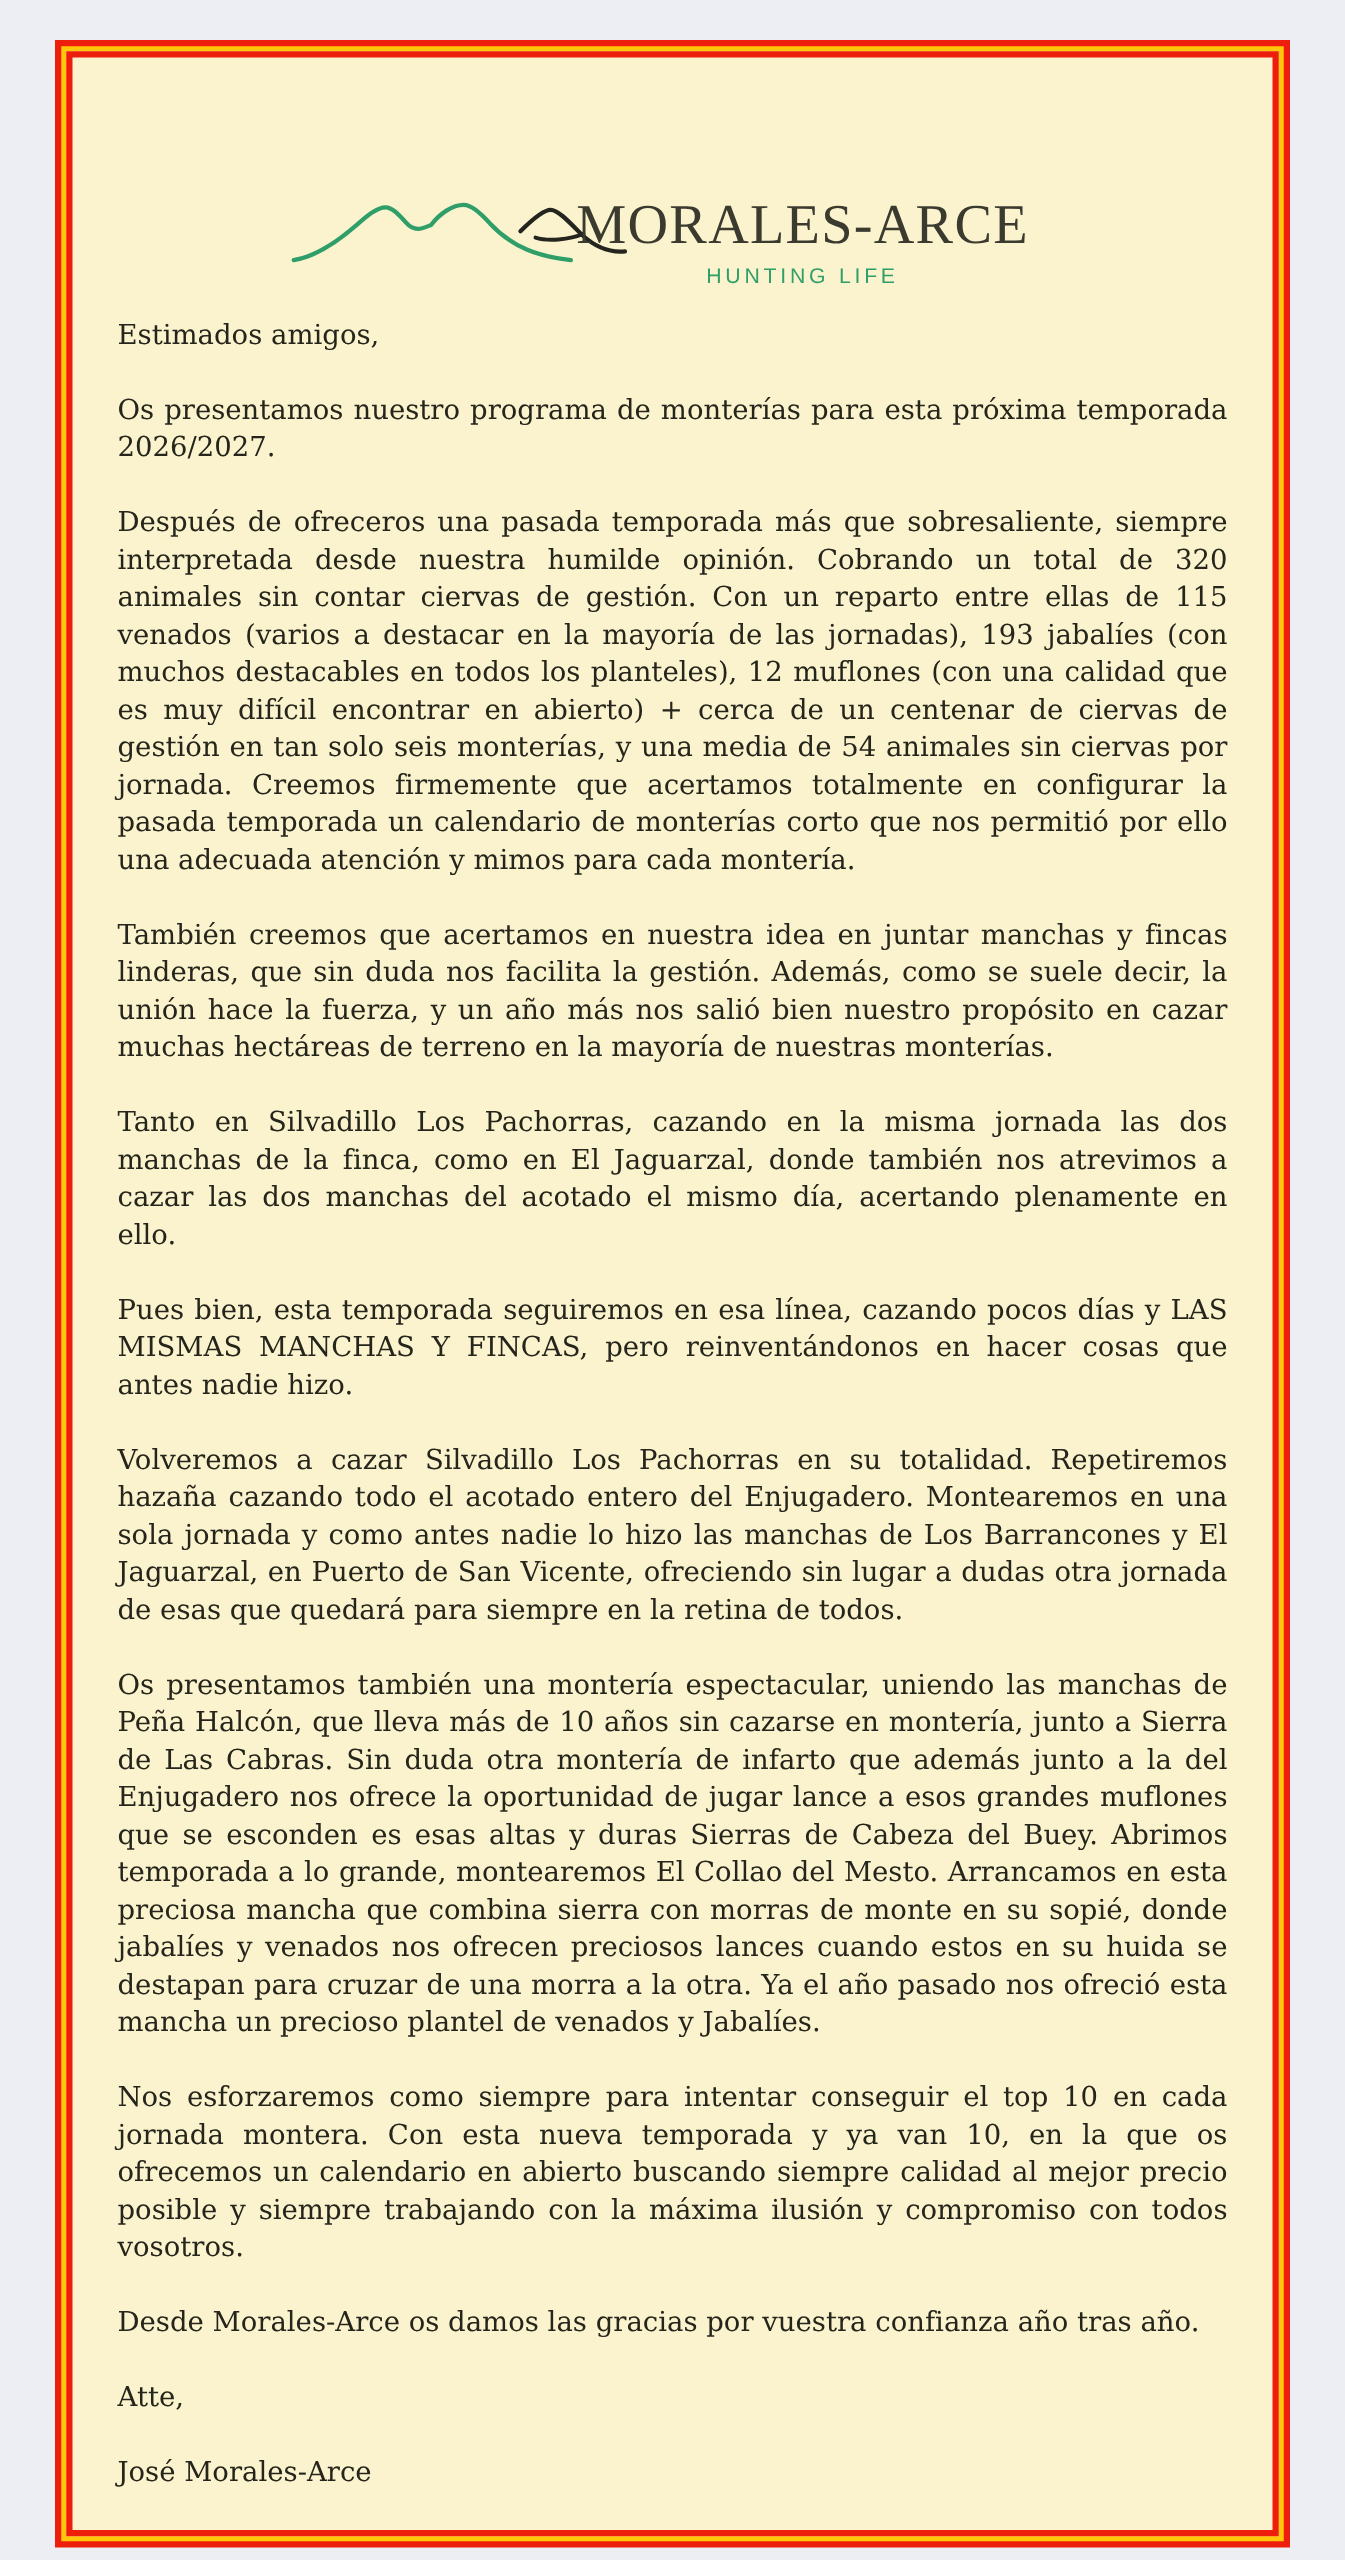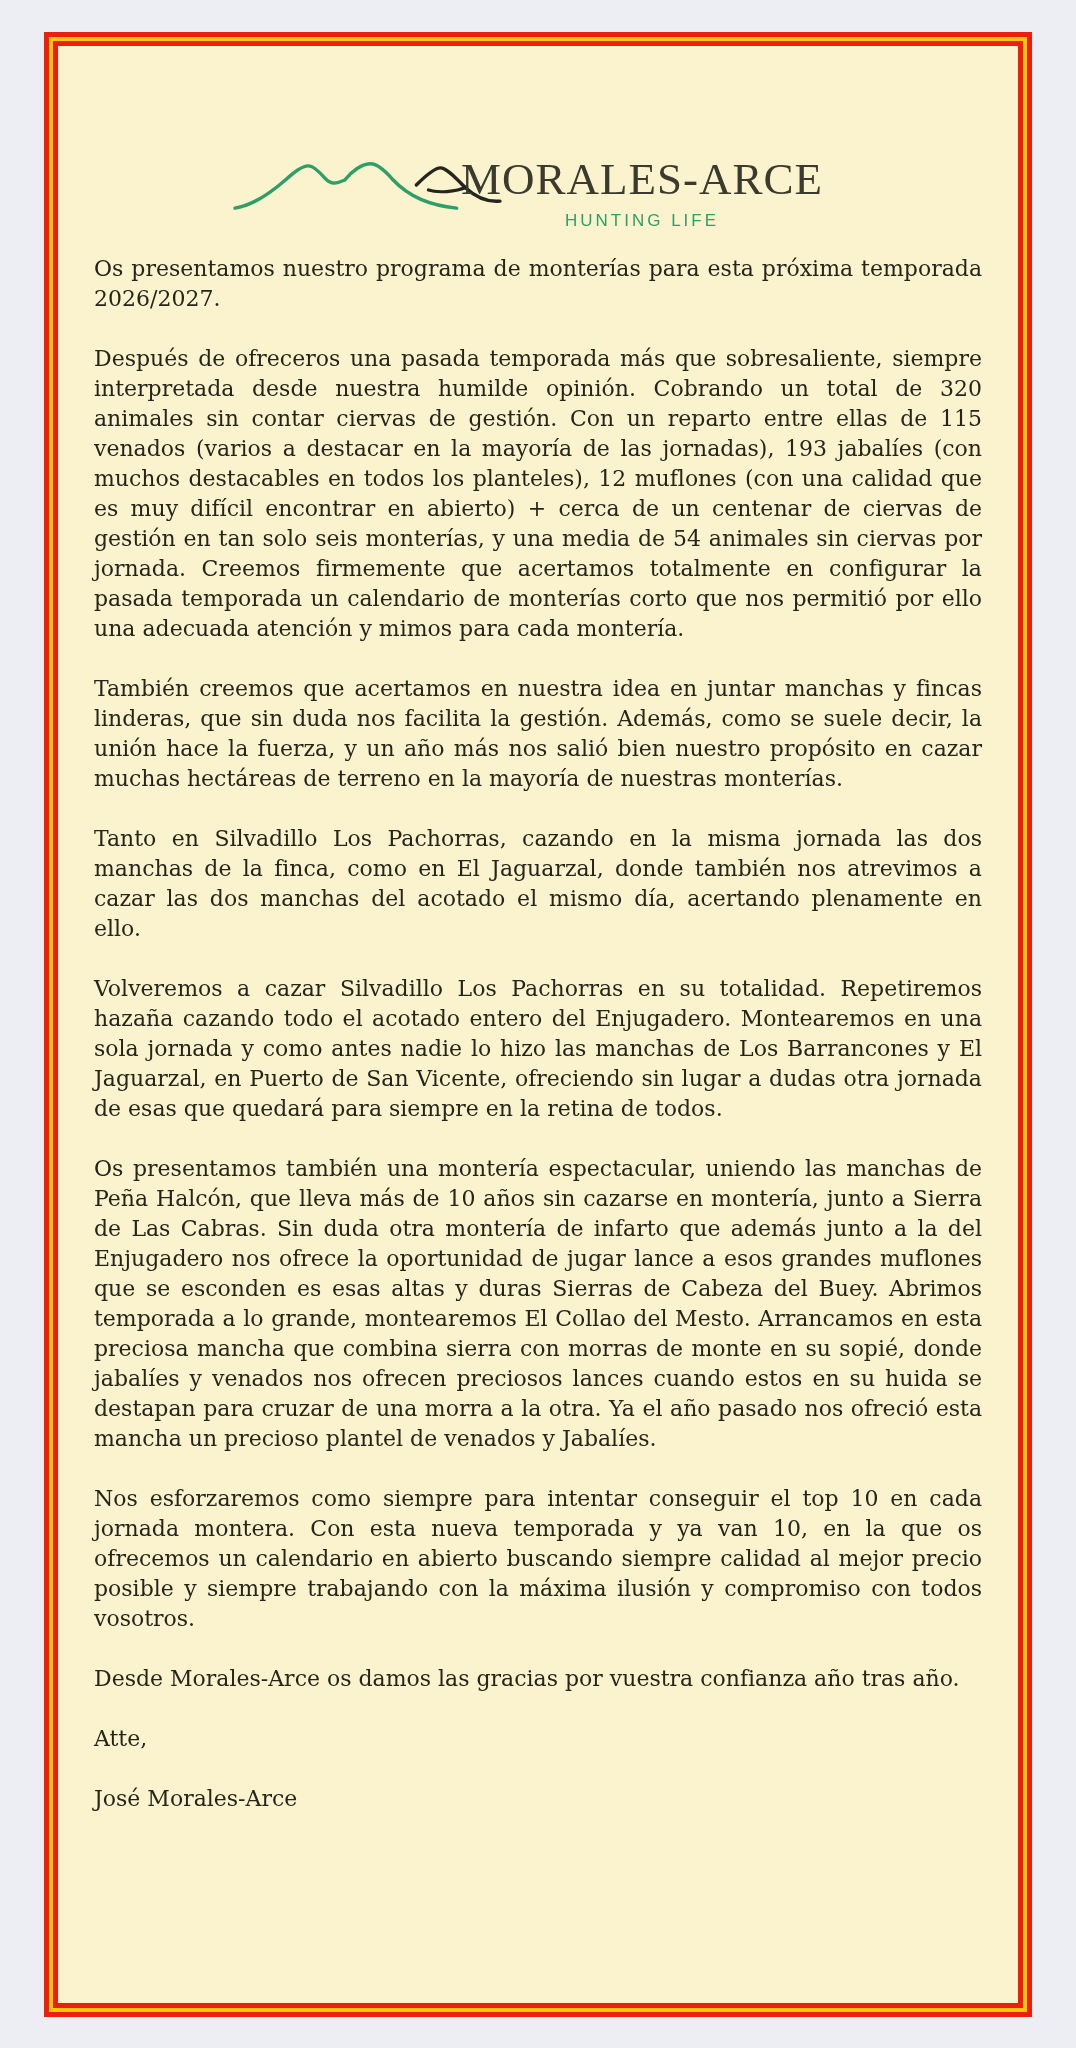--- a/index.html
+++ b/index.html
@@ -90,24 +90,26 @@
         <path d="M182 24 C191 15 200 7 206 7 C212 7 221 17 231 27 C243 38 254 41 265 40" fill="none" stroke="var(--mountain-dark)" stroke-width="3.4" stroke-linecap="round"></path>
         <path d="M194 29 C203 32 221 31 232 26" fill="none" stroke="var(--mountain-dark)" stroke-width="3.2" stroke-linecap="round"></path>
       </svg>
       <div class="brand-block">
         <div class="brand-name">MORALES-ARCE</div>
         <div class="brand-tagline">HUNTING LIFE</div>
       </div>
     </div>
 
     <div class="body-text">
+        <p class="no-justify"><span>Estimados amigos,</span></p>
         <p><span>Os presentamos nuestro programa de monterías para esta próxima temporada </span><strong>2026/2027</strong><span>.</span></p>
         <p><span>Después de ofreceros una pasada temporada más que sobresaliente, siempre interpretada desde nuestra humilde opinión. Cobrando un total de </span><strong>320 animales sin contar ciervas de gestión</strong><span>. Con un reparto entre ellas de </span><strong>115 venados</strong><span> (varios a destacar en la mayoría de las jornadas), </span><strong>193 jabalíes</strong><span> (con muchos destacables en todos los planteles), </span><strong>12 muflones</strong><span> (con una calidad que es muy difícil encontrar en abierto) + cerca de un centenar de ciervas de gestión </span><strong>en tan solo seis monterías, y una media de 54 animales sin ciervas por jornada</strong><span>. Creemos firmemente que acertamos totalmente en configurar la pasada temporada un calendario de monterías corto que nos permitió por ello una adecuada atención y mimos para cada montería.</span></p>
         <p><span>También creemos que acertamos en nuestra idea en juntar manchas y fincas linderas, que sin duda nos facilita la gestión. Además, como se suele decir, la unión hace la fuerza, y un año más nos salió bien nuestro propósito en cazar muchas hectáreas de terreno en la mayoría de nuestras monterías.</span></p>
         <p><span>Tanto en </span><strong>Silvadillo Los Pachorras</strong><span>, cazando en la misma jornada las dos manchas de la finca, como en </span><strong>El Jaguarzal</strong><span>, donde también nos atrevimos a cazar las dos manchas del acotado el mismo día, acertando plenamente en ello.</span></p>
+        <p><span>Pues bien, </span><strong>esta temporada seguiremos en esa línea</strong><span>, cazando pocos días y </span><strong>LAS MISMAS MANCHAS Y FINCAS</strong><span>, pero reinventándonos en hacer cosas que antes nadie hizo.</span></p>
         <p><span>Volveremos a cazar </span><strong>Silvadillo Los Pachorras</strong><span> en su totalidad. Repetiremos hazaña cazando todo el acotado entero del </span><strong>Enjugadero</strong><span>. Montearemos en una sola jornada y como antes nadie lo hizo las manchas de </span><strong>Los Barrancones y El Jaguarzal</strong><span>, en Puerto de San Vicente, ofreciendo sin lugar a dudas otra jornada de esas que quedará para siempre en la retina de todos.</span></p>
         <p><span>Os presentamos también una montería espectacular, uniendo las manchas de </span><strong>Peña Halcón, que lleva más de 10 años sin cazarse en montería, junto a Sierra de Las Cabras</strong><span>. Sin duda otra montería de infarto que además junto a la del Enjugadero nos ofrece la oportunidad de jugar lance a esos </span><strong>grandes muflones</strong><span> que se esconden es esas altas y duras Sierras de Cabeza del Buey. Abrimos temporada a lo grande, montearemos </span><strong>El Collao del Mesto</strong><span>. Arrancamos en esta preciosa mancha que combina sierra con morras de monte en su sopié, donde jabalíes y venados nos ofrecen preciosos lances cuando estos en su huida se destapan para cruzar de una morra a la otra. Ya el año pasado nos ofreció esta mancha un precioso plantel de venados y Jabalíes.</span></p>
         <p><span>Nos esforzaremos como siempre para intentar conseguir el top 10 en cada jornada montera. Con esta nueva temporada y ya van 10, en la que os ofrecemos un calendario en abierto buscando siempre calidad al mejor precio posible y siempre trabajando con la máxima ilusión y compromiso con todos vosotros.</span></p>
         <p class="no-justify"><span>Desde Morales-Arce os damos las gracias por vuestra confianza año tras año.</span></p>
         <p class="no-justify"><span>Atte,</span></p>
         <p class="no-justify"><span>José Morales-Arce</span></p>
       </div>
 
   </div>
 </div>

